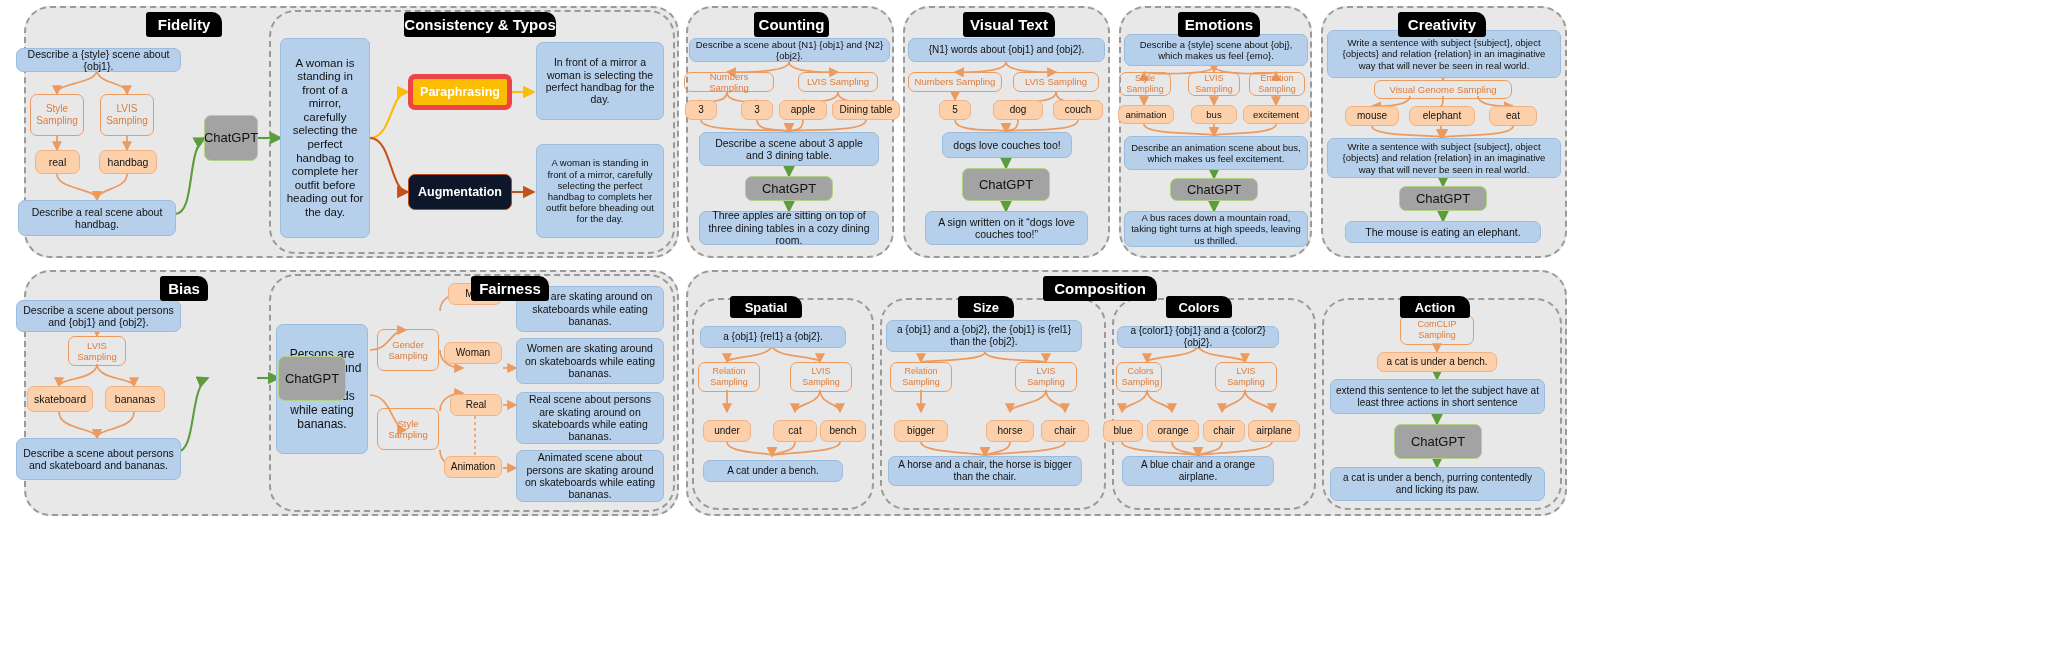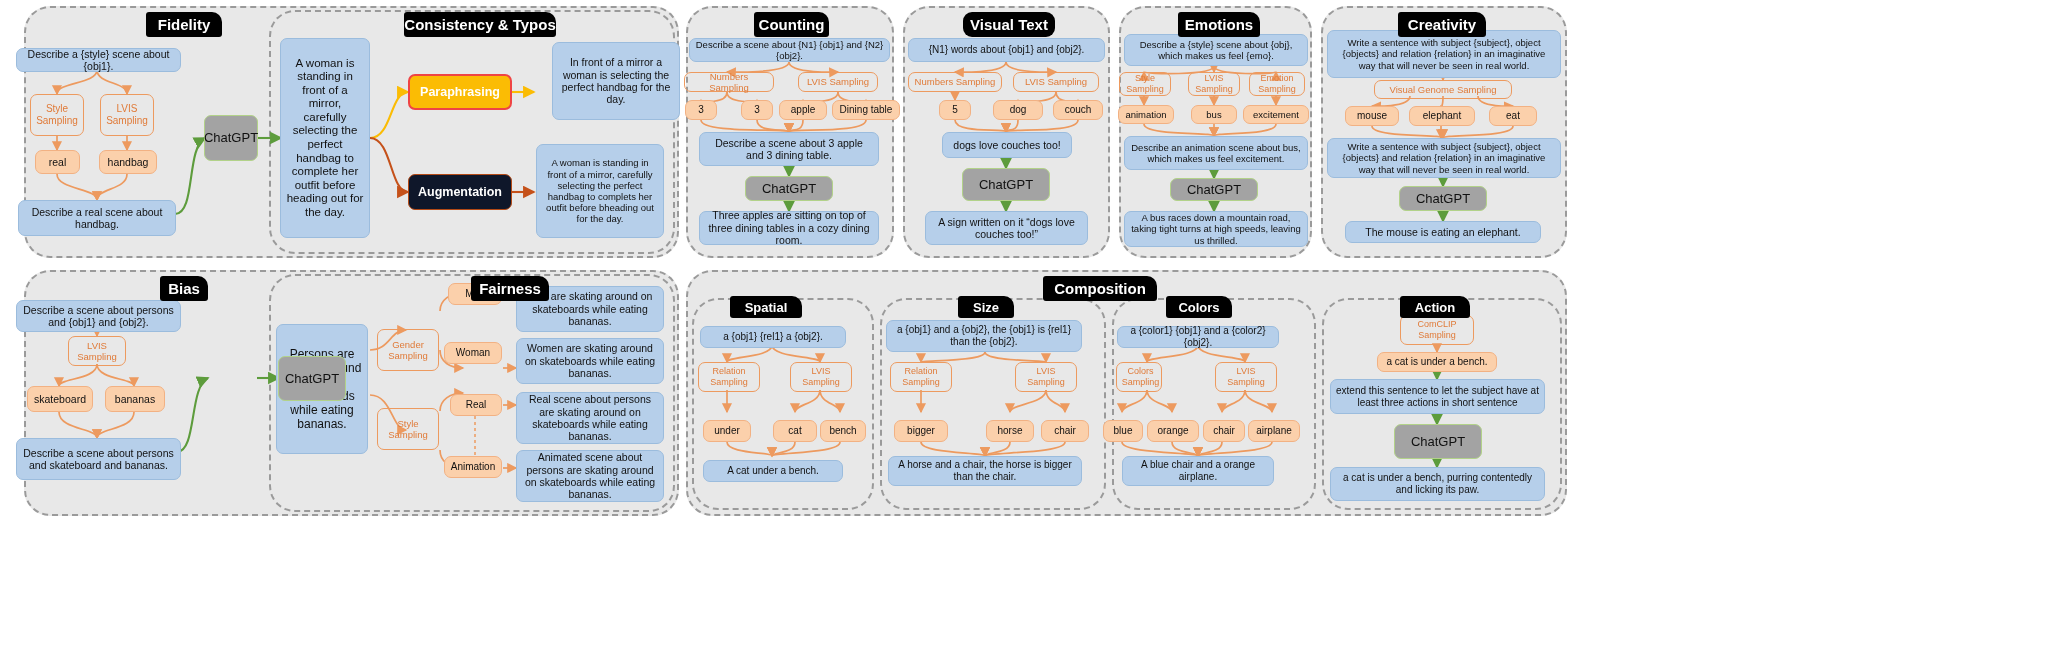--- a/index.html
+++ b/index.html
@@ -72,21 +72,21 @@
     border: 1.6px solid #ed9a5f;
     color: #e07b39;
   }
   .green {
     background: #a3a3a3;
     border: 1px solid #b2d289;
     color: #111111;
   }
   .yellow {
     background: #fbbc04;
-    border: 2px solid #ef4444;
+    border: 5px solid #ef4444;
     color: #ffffff;
     font-weight: bold;
   }
   .rust {
     background: #0f172a;
     border: 1px solid #b44a16;
     color: #ffffff;
     font-weight: bold;
   }
 
@@ -252,21 +252,21 @@
 
   <div class="panel" style="left:686px; top:270px; width:881px; height:246px;"></div>
   <div class="panel-inner" style="left:692px; top:298px; width:182px; height:212px;"></div>
   <div class="panel-inner" style="left:880px; top:298px; width:226px; height:212px;"></div>
   <div class="panel-inner" style="left:1112px; top:298px; width:204px; height:212px;"></div>
   <div class="panel-inner" style="left:1322px; top:298px; width:240px; height:212px;"></div>
 
   <div class="title-chip" style="left:146px; top:12px; width:76px; height:25px; font-size:15px;">Fidelity</div>
   <div class="title-chip" style="left:404px; top:12px; width:152px; height:25px; font-size:15px;">Consistency &amp; Typos</div>
   <div class="title-chip" style="left:754px; top:12px; width:75px; height:25px; font-size:15px;">Counting</div>
-  <div class="title-chip" style="left:963px; top:12px; width:92px; height:25px; font-size:15px;border-radius:9px;">Visual Text</div>
+  <div class="title-chip" style="left:963px; top:12px; width:92px; height:25px; font-size:15px;">Visual Text</div>
   <div class="title-chip" style="left:1178px; top:12px; width:82px; height:25px; font-size:15px;">Emotions</div>
   <div class="title-chip" style="left:1398px; top:12px; width:88px; height:25px; font-size:15px;">Creativity</div>
 
   <div class="title-chip" style="left:160px; top:276px; width:48px; height:25px; font-size:15px;">Bias</div>
   <div class="title-chip" style="left:471px; top:276px; width:78px; height:25px; font-size:15px;">Fairness</div>
   <div class="title-chip" style="left:1043px; top:276px; width:114px; height:25px; font-size:15px;">Composition</div>
 
   <div class="title-chip" style="left:730px; top:296px; width:72px; height:22px; font-size:13px;">Spatial</div>
   <div class="title-chip" style="left:958px; top:296px; width:56px; height:22px; font-size:13px;">Size</div>
   <div class="title-chip" style="left:1166px; top:296px; width:66px; height:22px; font-size:13px;">Colors</div>
@@ -276,21 +276,21 @@
   <div class="nd orange-out" style="left:30px; top:94px; width:54px; height:42px; font-size:10px;">Style Sampling</div>
   <div class="nd orange-out" style="left:100px; top:94px; width:54px; height:42px; font-size:10px;">LVIS Sampling</div>
   <div class="nd orange" style="left:35px; top:150px; width:45px; height:24px; font-size:10.5px;">real</div>
   <div class="nd orange" style="left:99px; top:150px; width:58px; height:24px; font-size:10.5px;">handbag</div>
   <div class="nd blue" style="left:18px; top:200px; width:158px; height:36px; font-size:10.5px;">Describe a real scene about handbag.</div>
   <div class="nd green" style="left:204px; top:115px; width:54px; height:46px; font-size:13px;">ChatGPT</div>
 
   <div class="nd blue" style="left:280px; top:38px; width:90px; height:200px; font-size:11.5px;">A woman is standing in front of a mirror, carefully selecting the perfect handbag to complete her outfit before heading out for the day.</div>
   <div class="nd yellow" style="left:408px; top:74px; width:104px; height:36px; font-size:12.5px;">Paraphrasing</div>
   <div class="nd rust" style="left:408px; top:174px; width:104px; height:36px; font-size:12.5px;">Augmentation</div>
-  <div class="nd blue" style="left:536px; top:42px; width:128px; height:78px; font-size:10.5px;margin-left:16px;">In front of a mirror a woman is selecting the perfect handbag for the day.</div>
+  <div class="nd blue" style="left:536px; top:42px; width:128px; height:78px; font-size:10.5px;">In front of a mirror a woman is selecting the perfect handbag for the day.</div>
   <div class="nd blue" style="left:536px; top:144px; width:128px; height:94px; font-size:9.5px;">A woman is standing in front of a mirror, carefully selecting the perfect handbag to complets her outfit before bheading out for the day.</div>
 
   <div class="nd blue" style="left:689px; top:38px; width:201px; height:24px; font-size:9.5px;">Describe a scene about {N1} {obj1} and {N2} {obj2}.</div>
   <div class="nd orange-out" style="left:684px; top:72px; width:90px; height:20px; font-size:9.5px;">Numbers Sampling</div>
   <div class="nd orange-out" style="left:798px; top:72px; width:80px; height:20px; font-size:9.5px;">LVIS Sampling</div>
   <div class="nd orange" style="left:685px; top:100px; width:32px; height:20px; font-size:10px;">3</div>
   <div class="nd orange" style="left:741px; top:100px; width:32px; height:20px; font-size:10px;">3</div>
   <div class="nd orange" style="left:779px; top:100px; width:48px; height:20px; font-size:10px;">apple</div>
   <div class="nd orange" style="left:832px; top:100px; width:68px; height:20px; font-size:10px;">Dining table</div>
   <div class="nd blue" style="left:699px; top:132px; width:180px; height:34px; font-size:10.5px;">Describe a scene about 3 apple and 3 dining table.</div>

